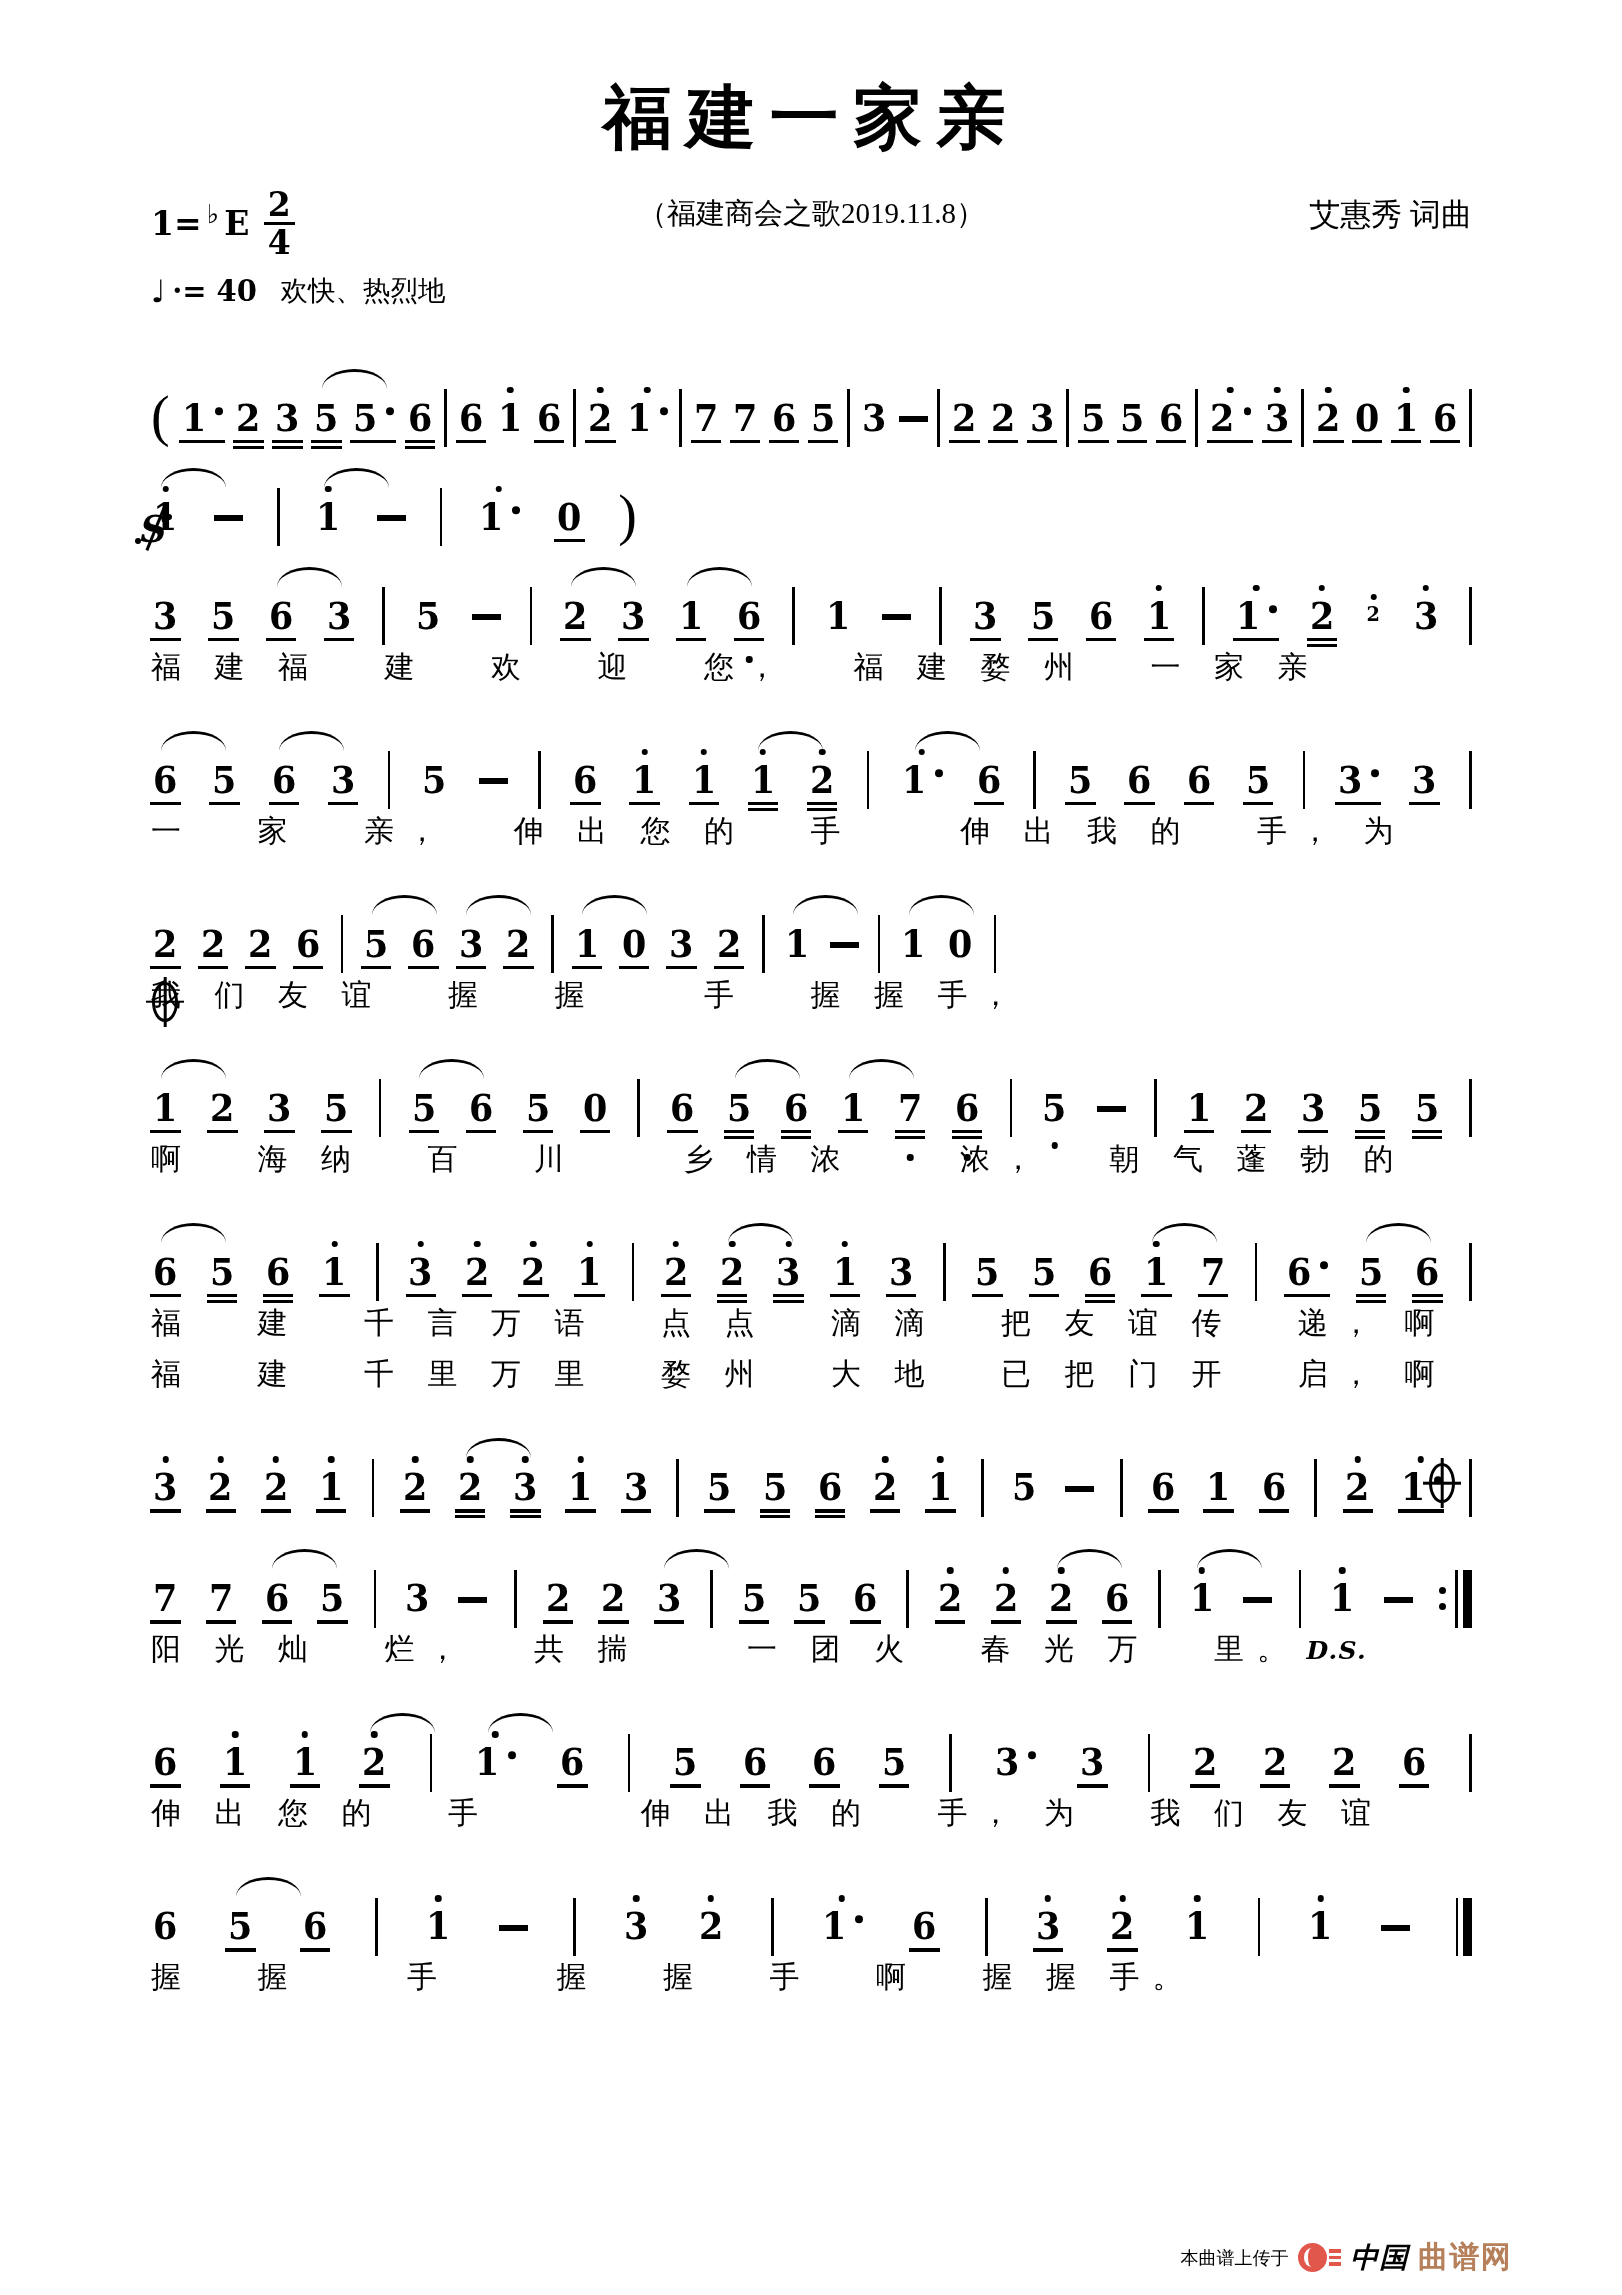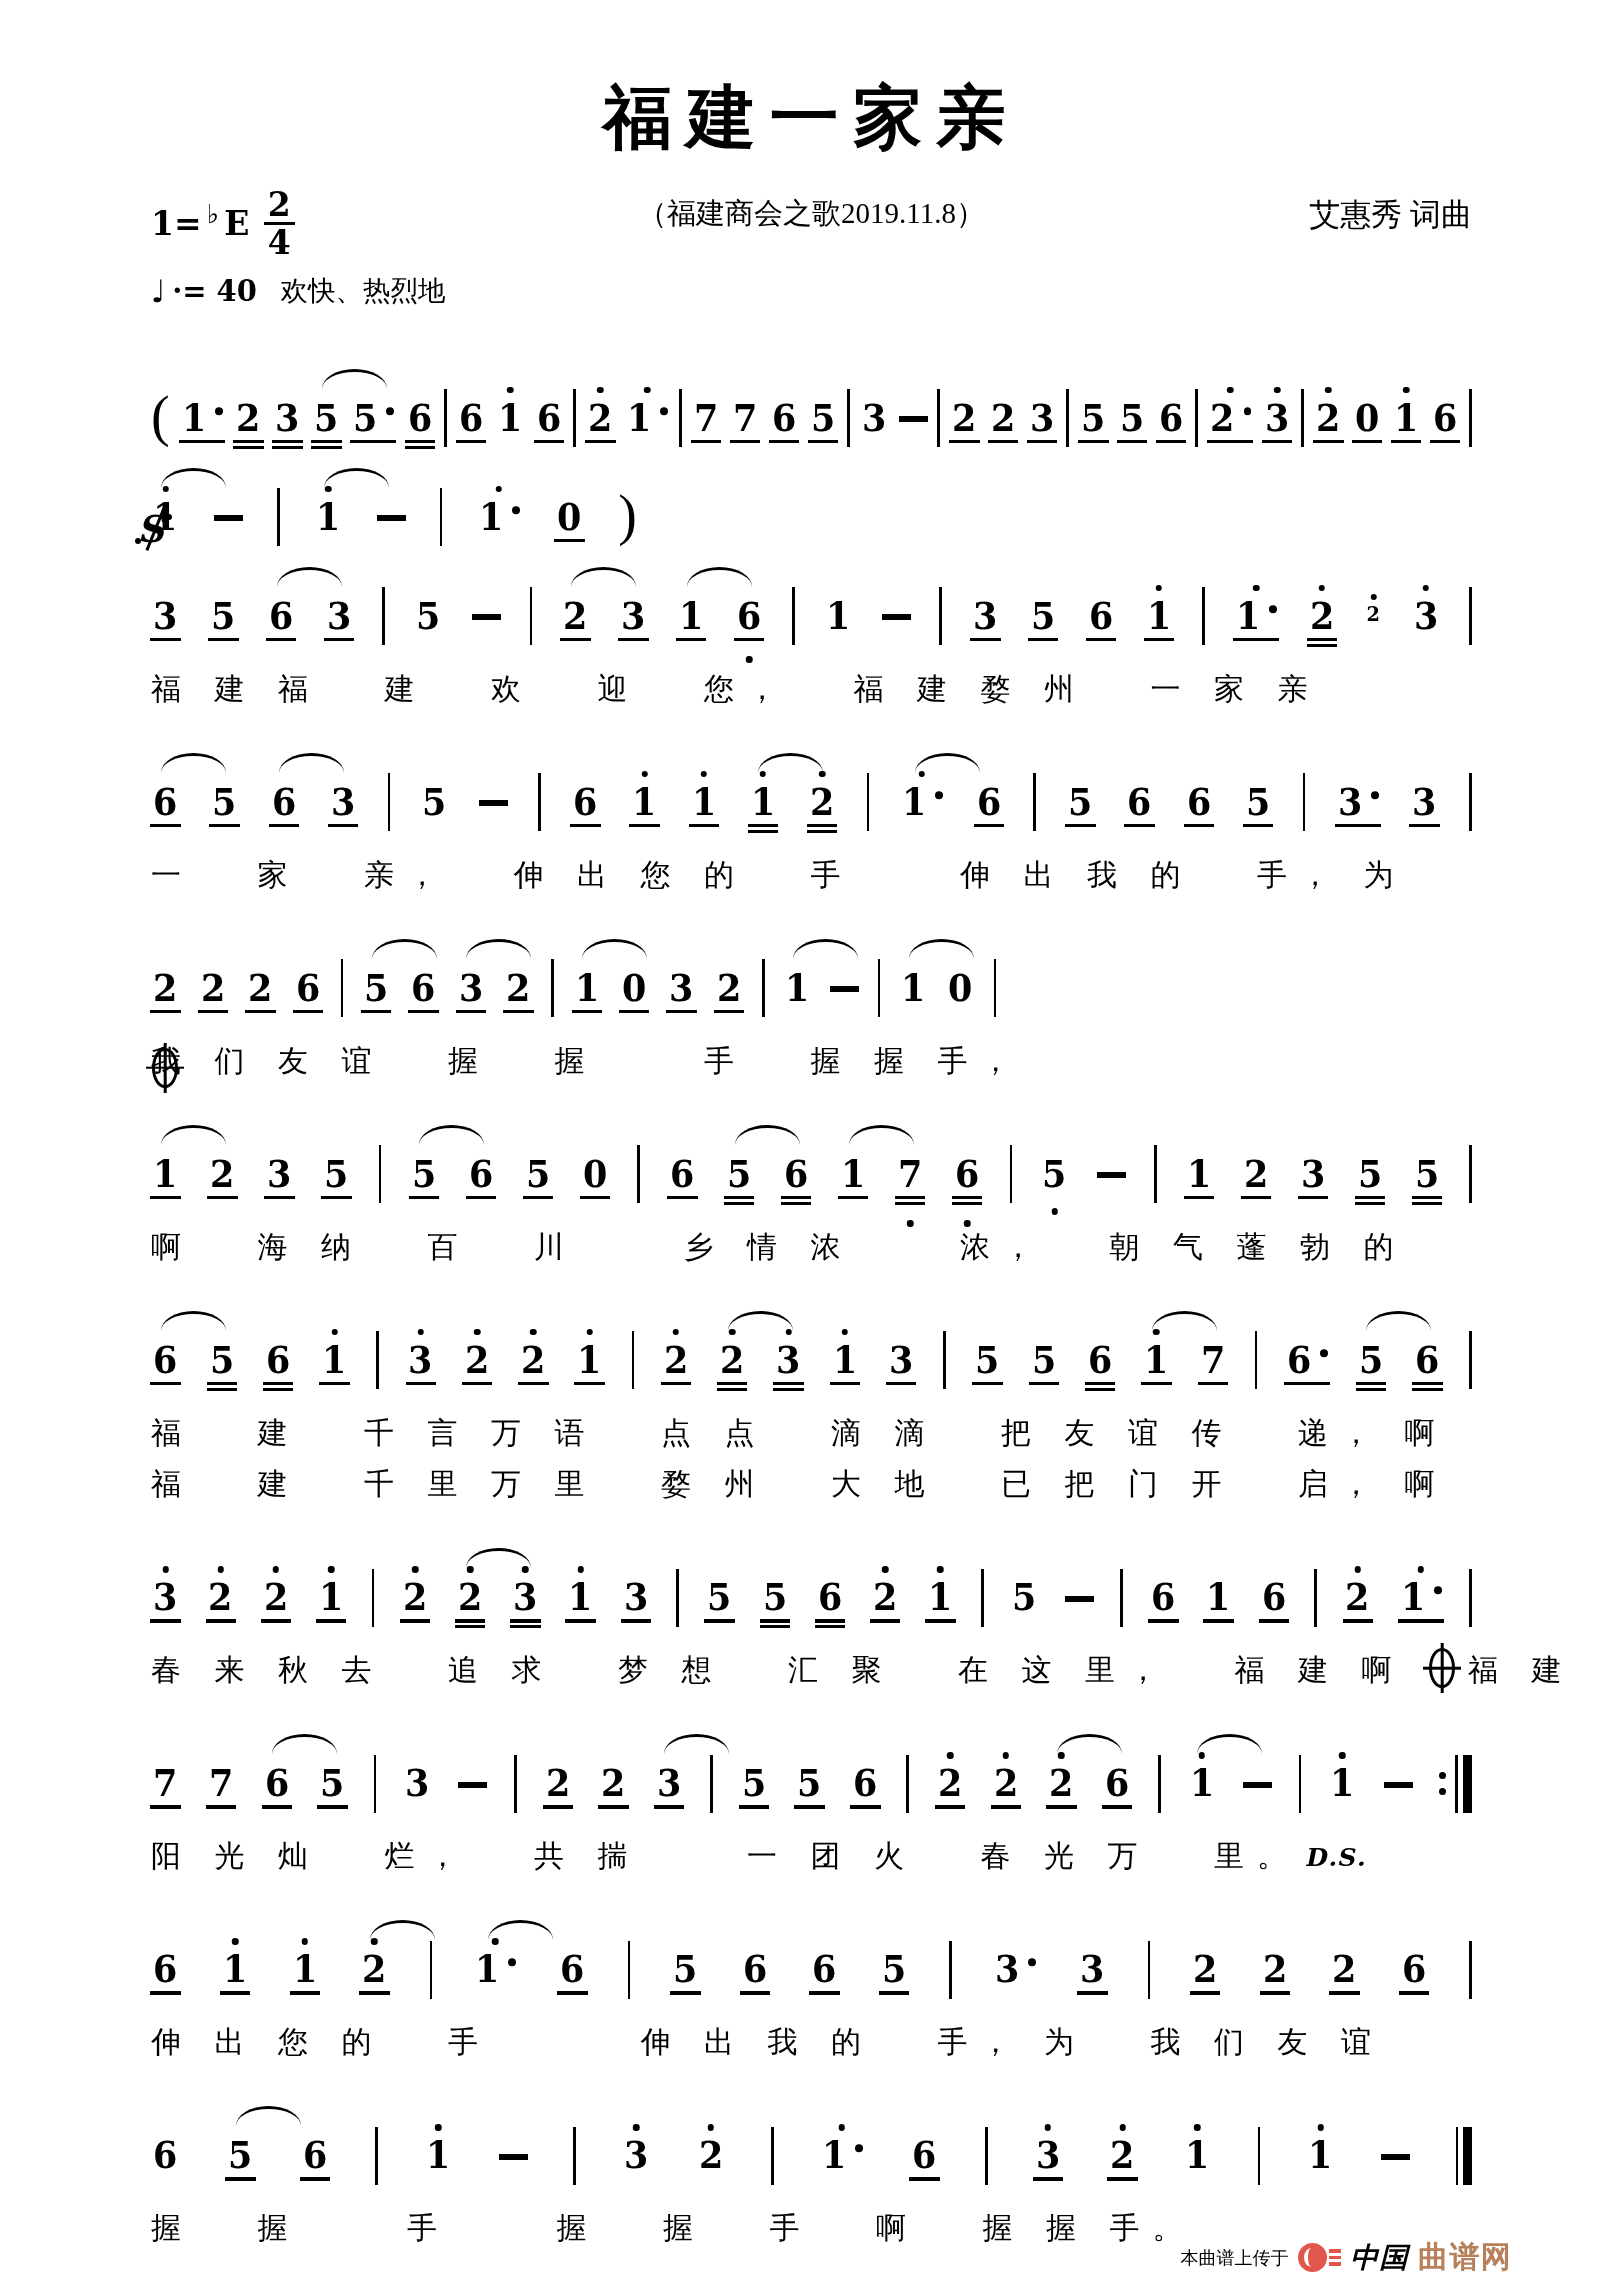--- a/index.html
+++ b/index.html
@@ -34,21 +34,21 @@
   .note.grace{font-size:21px;padding-bottom:10.5px;}
   .note.grace .hd{top:-9.2px;}
   .bar{width:2.6px;height:58px;background:#000;margin-bottom:-10.5px;}
   .dash{width:29px;height:5.9px;background:#000;margin-bottom:14.4px;}
   .paren{font-size:56px;font-weight:normal;line-height:1;margin-bottom:-7.9px;font-family:"Liberation Serif",serif;}
   .finalbar,.repeatbar{display:flex;align-items:center;gap:5.2px;margin-bottom:-10.5px;height:58px;}
   .thinb{width:2.6px;height:58px;background:#000;}
   .thickb{width:8.5px;height:58px;background:#000;}
   .rdots{display:flex;flex-direction:column;justify-content:center;gap:9.2px;height:58px;margin-right:3.9px;}
   .rdots i{width:7.2px;height:7.2px;border-radius:50%;background:#000;}
-  .lyrics{margin-top:34px;font-size:30px;letter-spacing:13px;white-space:pre;display:flex;align-items:baseline;}
+  .lyrics{margin-top:12px;font-size:30px;letter-spacing:13px;white-space:pre;display:flex;align-items:baseline;}
   .lyrics + .lyrics{margin-top:10.5px;}
   .ds{font-style:italic;font-weight:bold;font-size:25px;margin-left:6.5px;letter-spacing:1.3px;font-family:"DejaVu Serif",serif;}
   .sysmark{position:absolute;}
   .sysmark.segno{top:-50px;left:-11.8px;}
   .sysmark.coda-left{top:-68px;left:1.3px;}
   .sysmark.coda-right{top:-77px;right:17px;}
   .segno-g{position:relative;display:inline-block;width:29px;height:43px;font-size:37px;font-weight:bold;font-style:italic;font-family:"DejaVu Serif",serif;line-height:43px;text-align:center;}
   .segno-g .slash{position:absolute;left:50%;top:-1.3px;width:2.6px;height:46px;background:#000;transform:rotate(22deg);}
   .segno-g .sd1,.segno-g .sd2{position:absolute;width:5.9px;height:5.9px;border-radius:50%;background:#000;}
   .segno-g .sd1{right:-3.9px;top:6.5px;}
@@ -416,21 +416,20 @@
           <span class="note"><span class="num">6</span><i class="ul" style="bottom: -6.5px;"></i></span>
           <span class="bar"></span>
           <span class="note"><span class="hd">
               <i class="dot"></i>
             </span><span class="num">2</span><i class="ul" style="bottom: -6.5px;"></i></span>
           <span class="note"><span class="hd">
               <i class="dot"></i>
             </span><span class="num">1</span><i class="aug"></i><i class="ul" style="bottom: -6.5px;"></i></span>
           <span class="bar"></span>
         </div>
-        <div class="lyrics"><span class="lyline">春 来 秋 去　 追 求　 梦 想　 汇 聚　 在 这 里，　 福 建 啊　 福 建</span></div>
       </div>
       <div class="system">
         <div class="sysmark coda-right"><span class="coda-g"></span></div>
         <div class="notes">
           <span class="note"><span class="num">7</span><i class="ul" style="bottom: -6.5px;"></i></span>
           <span class="note"><span class="num">7</span><i class="ul" style="bottom: -6.5px;"></i></span>
           <span class="note tie"><span class="num">6</span><i class="ul" style="bottom: -6.5px;"></i></span>
           <span class="note"><span class="num">5</span><i class="ul" style="bottom: -6.5px;"></i></span>
           <span class="bar"></span>
           <span class="note"><span class="num">3</span></span>

